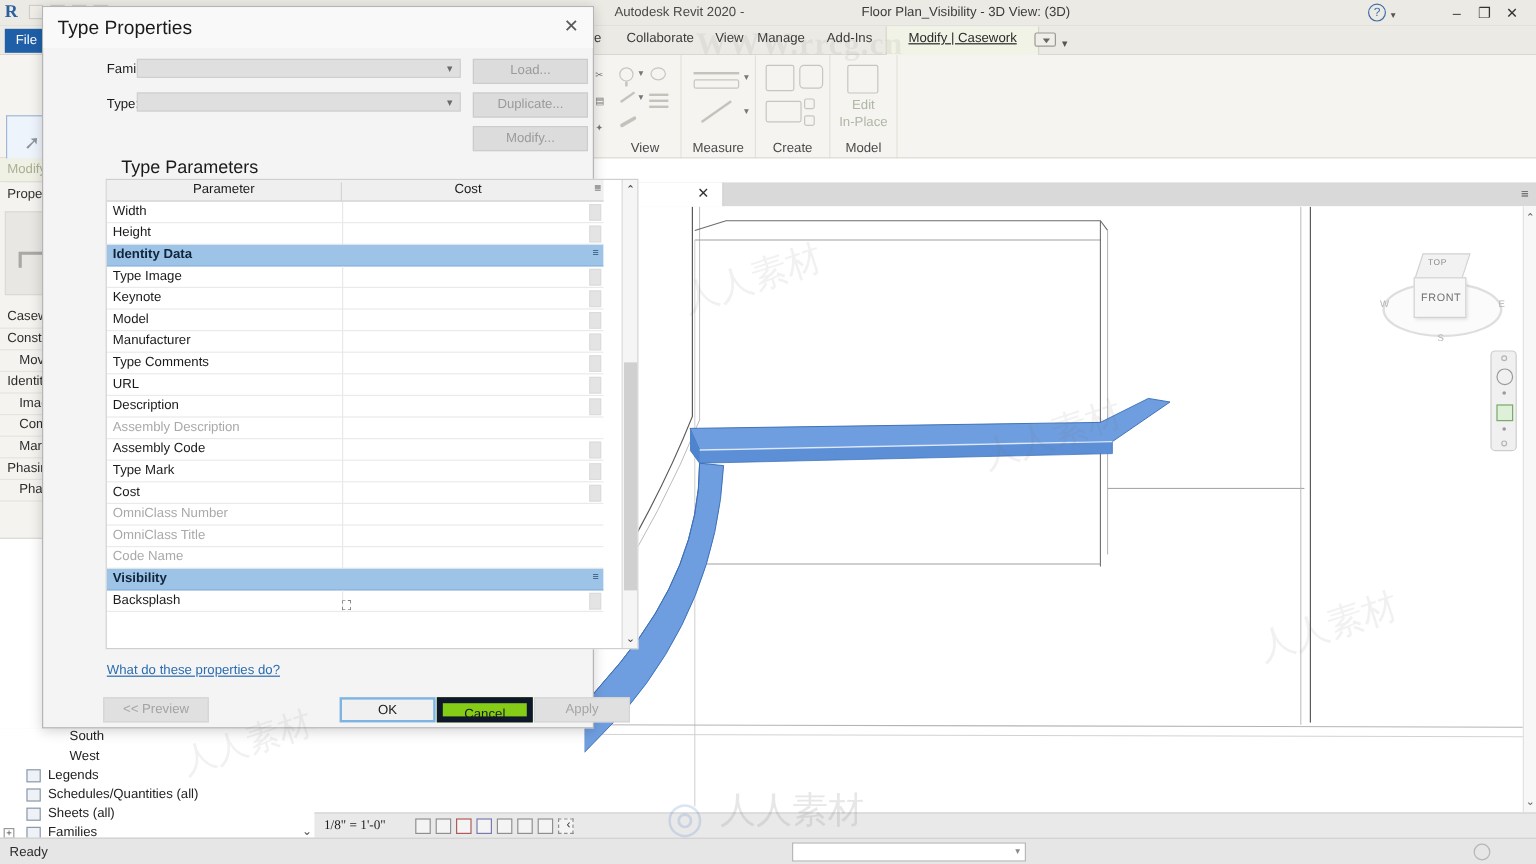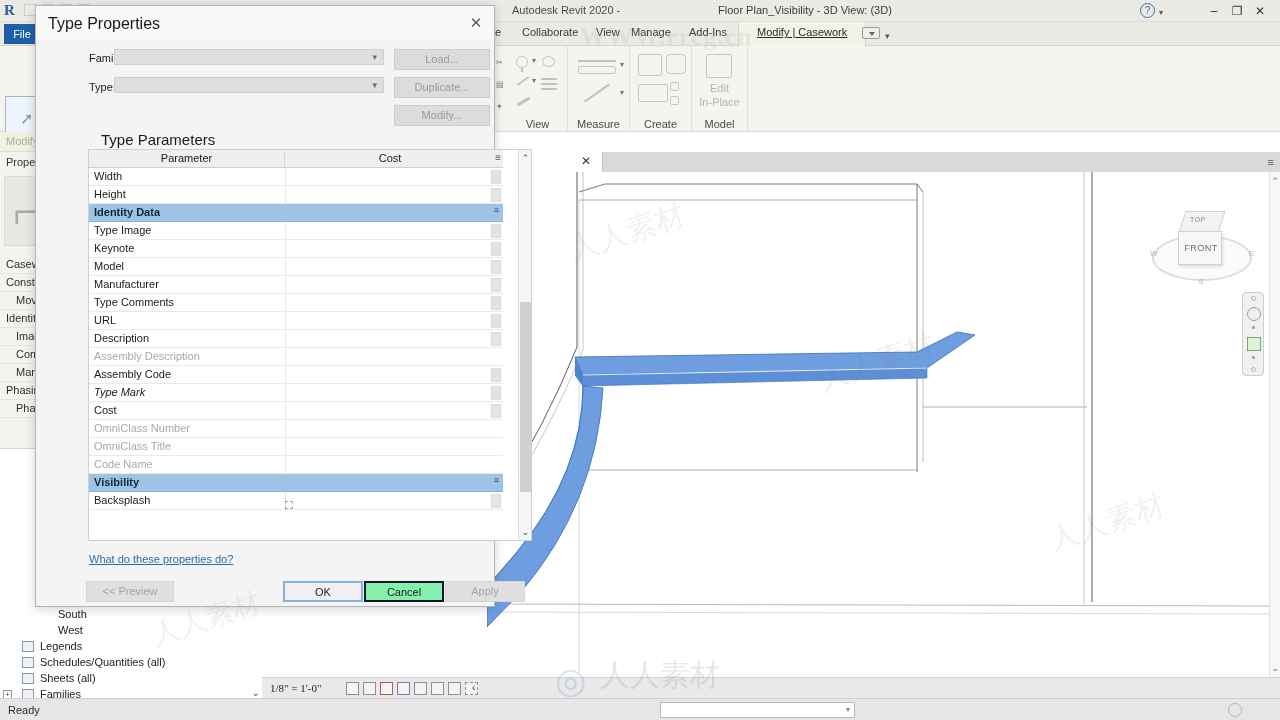--- a/index.html
+++ b/index.html
@@ -256,21 +256,21 @@
     background: #d0d0d0;}
   .cursor-icon { position:absolute; left: 249px; top: 493px; width: 12px; height: 14px;
     font-size: 11px; color: #555; }
 
   .dlg-link { position:absolute; left: 53px; top: 547px; font-size: 11px;
     color: #2b6cb0; text-decoration: underline; }
   .dlg-foot-btn { position:absolute; top: 575px; width: 88px; height: 21px;
     font-size: 11px; text-align:center; line-height: 19px; }
   .btn-preview { left: 50px; background: #e0e0e0; border: 1px solid #d4d4d4; color: #a3a3a3;}
   .btn-ok { left: 247px; width: 80px; background: #f0f0f0; border: 2px solid #7eb4e2; color: #1a1a1a;}
-  .btn-cancel { left: 328px; width: 80px; background: #86efac; border: 2px solid #0f172a; color: #1a1a1a;}
+  .btn-cancel { left: 328px; width: 80px; background: #84cc16; border: 5px solid #0f172a; color: #1a1a1a;}
   .btn-apply { left: 409px; width: 80px; background: #e0e0e0; border: 1px solid #d4d4d4; color: #a5a5a5;}
 
   
   .wm { position:absolute; color: rgba(120,120,120,.10); pointer-events:none;
     font-family: "Liberation Serif", serif; user-select:none;}
 </style>
 </head>
 <body>
 
 <div id="app">
@@ -617,21 +617,21 @@
         </div>
         <div class="ptr" style="top:180px;">
           <span class="pname dim">Assembly Description</span>
           <span class="pdiv"></span>
         </div>
         <div class="ptr" style="top:198px;">
           <span class="pname">Assembly Code</span>
           <span class="pdiv"></span>
           <span class="pcellbox"></span>
         </div>
-        <div class="ptr" style="top:216px;font-style:italic;">
+        <div class="ptr" style="top:216px;">
           <span class="pname">Type Mark</span>
           <span class="pdiv"></span>
           <span class="pcellbox"></span>
         </div>
         <div class="ptr" style="top:234px;">
           <span class="pname">Cost</span>
           <span class="pdiv"></span>
           <span class="pcellbox"></span>
         </div>
         <div class="ptr" style="top:252px;">

